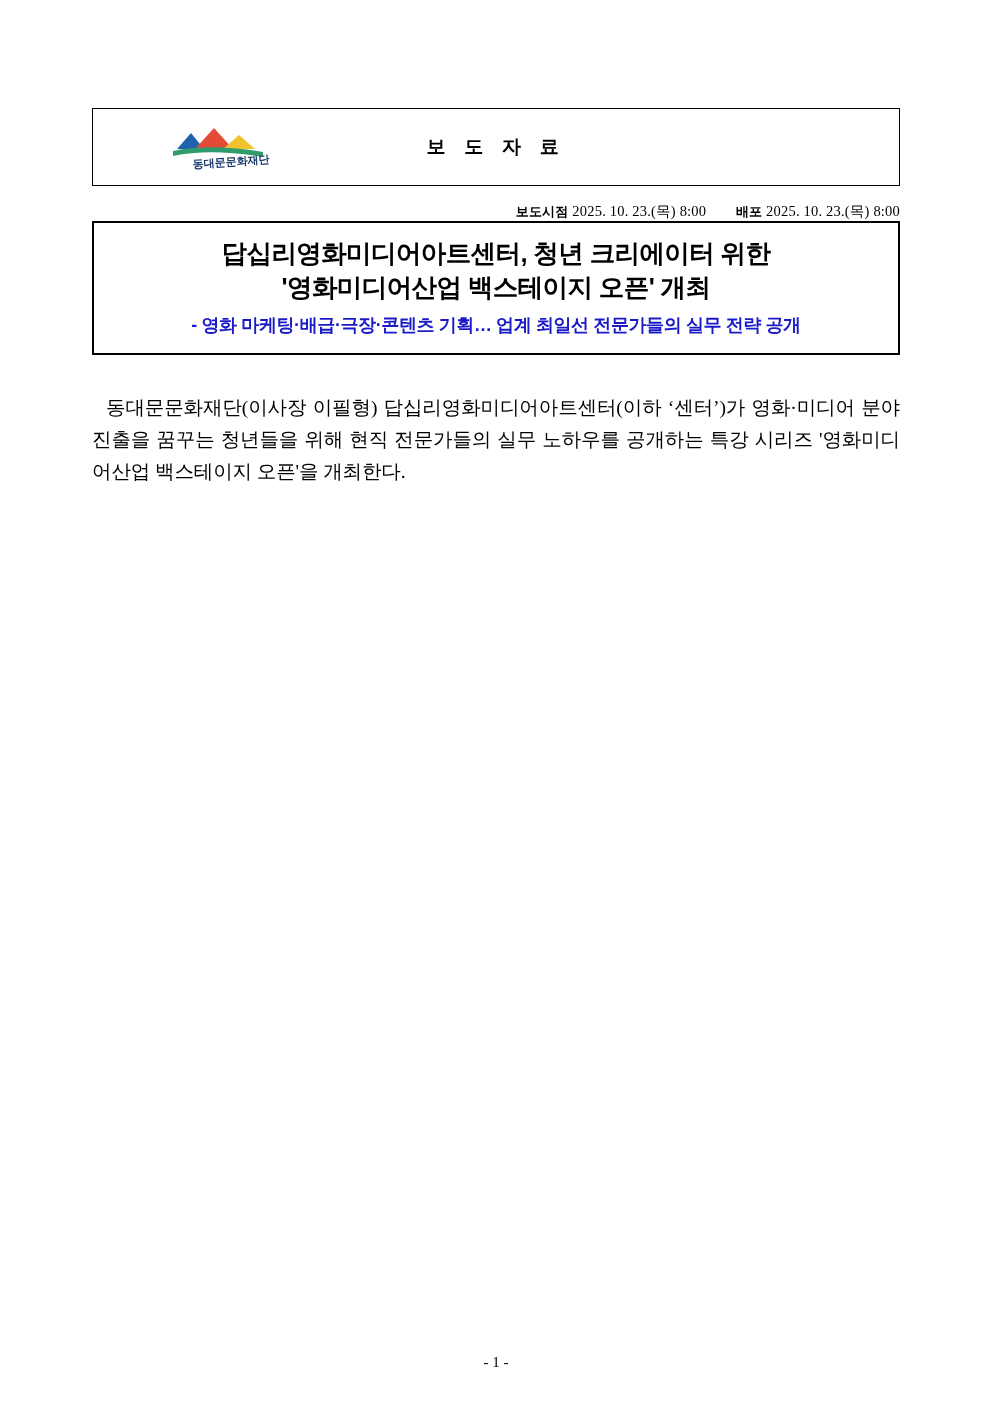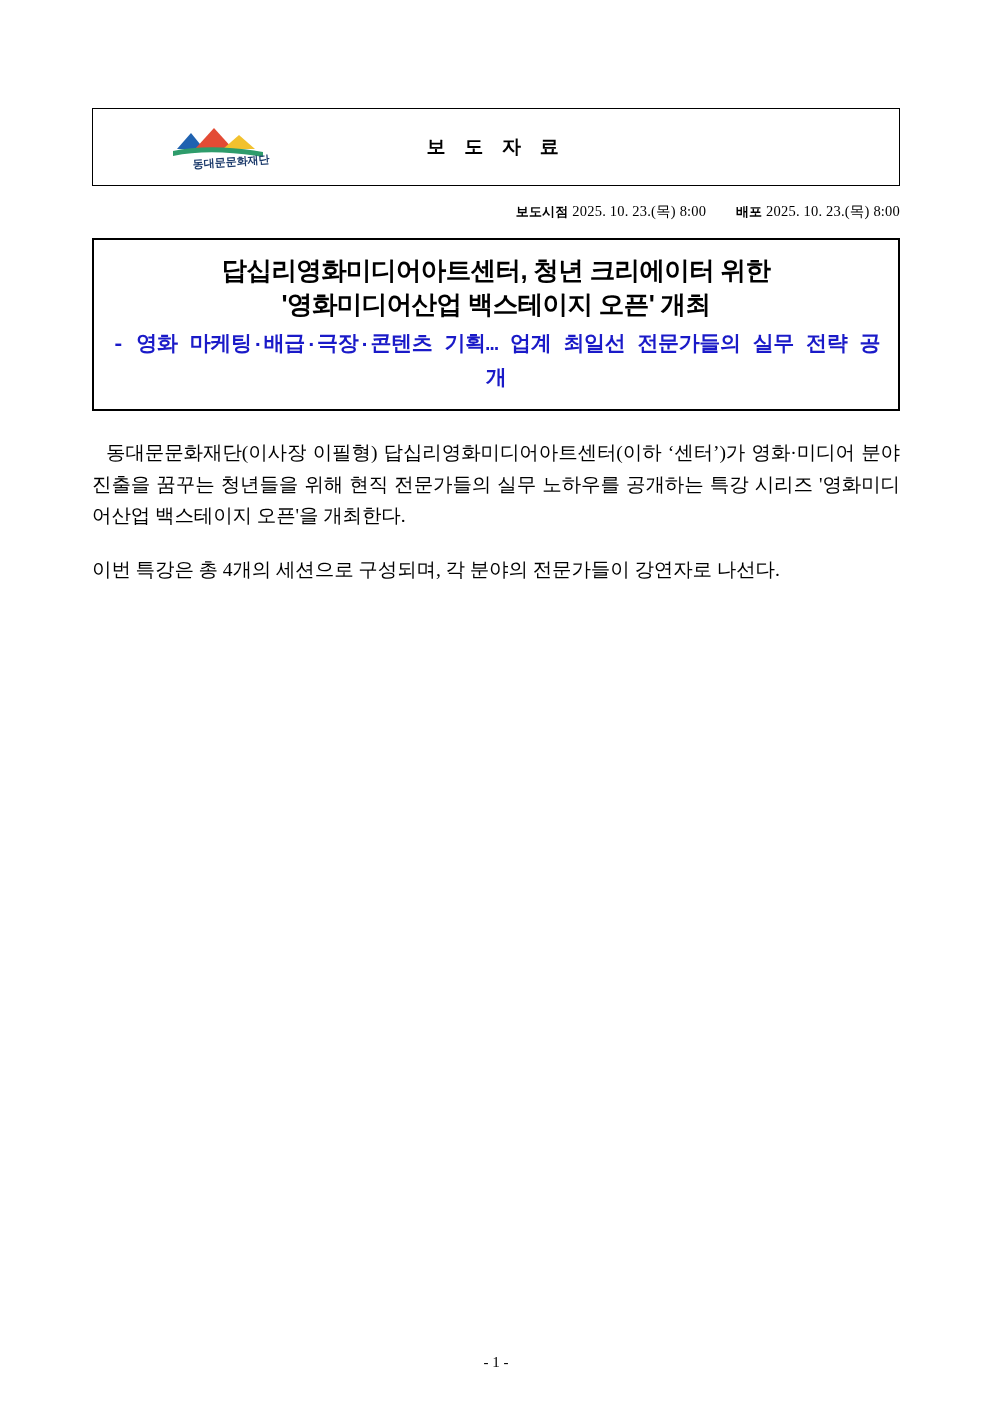--- a/index.html
+++ b/index.html
@@ -64,47 +64,46 @@
     font-weight: bold;
     font-size: 13px;
   }
   .date-line .gap {
     display: inline-block;
     width: 22px;
   }
 
   
   .title-box {
-    margin-top: 17px;
     border: 2px solid #000;
     padding: 14px 10px 13px 10px;
     text-align: center;
     box-sizing: border-box;
   }
   .title-main {
     font-family: "Liberation Sans", sans-serif;
     font-weight: bold;
     font-size: 25.5px;
     line-height: 1.33;
     letter-spacing: -0.6px;
     color: #000;
   }
   .title-sub {
-    font-family: Liberation Mono, monospace;
+    font-family: Liberation Sans, sans-serif;
     font-weight: bold;
-    font-size: 21px;
+    font-size: 18px;
     color: #1a1ac8;
     line-height: 1.62;
     letter-spacing: -0.4px;
     margin-top: 6px;
   }
 
   
   .body-text {
-    margin-top: 26px;
+    margin-top: 37px;
     font-size: 19.5px;
     line-height: 1.63;
     text-align: justify;
     text-justify: inter-character;
     letter-spacing: -0.1px;
     font-family: "Liberation Serif", serif;
   }
   .body-text p {
     margin: 0 0 22px 0;
     text-align: justify;
@@ -153,17 +152,16 @@
   </div>
 
   <div class="title-box">
     <div class="title-main">답십리영화미디어아트센터, 청년 크리에이터 위한</div>
     <div class="title-main">'영화미디어산업 백스테이지 오픈' 개최</div>
     <div class="title-sub">- 영화 마케팅·배급·극장·콘텐츠 기획… 업계 최일선 전문가들의 실무 전략 공개</div>
   </div>
 
   <div class="body-text">
     <p class="indent">동대문문화재단(이사장 이필형) 답십리영화미디어아트센터(이하 ‘센터’)가 영화·미디어 분야 진출을 꿈꾸는 청년들을 위해 현직 전문가들의 실무 노하우를 공개하는 특강 시리즈 '영화미디어산업 백스테이지 오픈'을 개최한다.</p>
-    <p>이번 특강은 총 4개의 세션으로 구성되며, 각 분야의 전문가들이 강연자로 나선다.</p>
   </div>
 
   <div class="footer">- 1 -</div>
 </div>
 
 </body></html>

